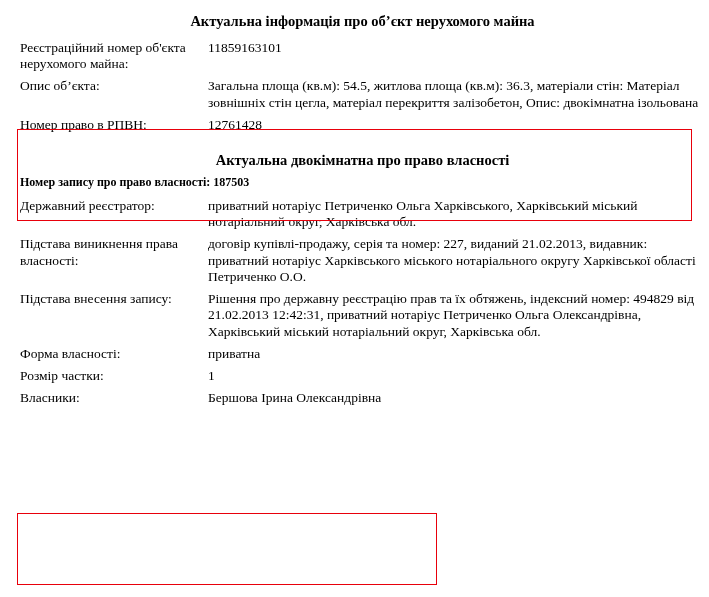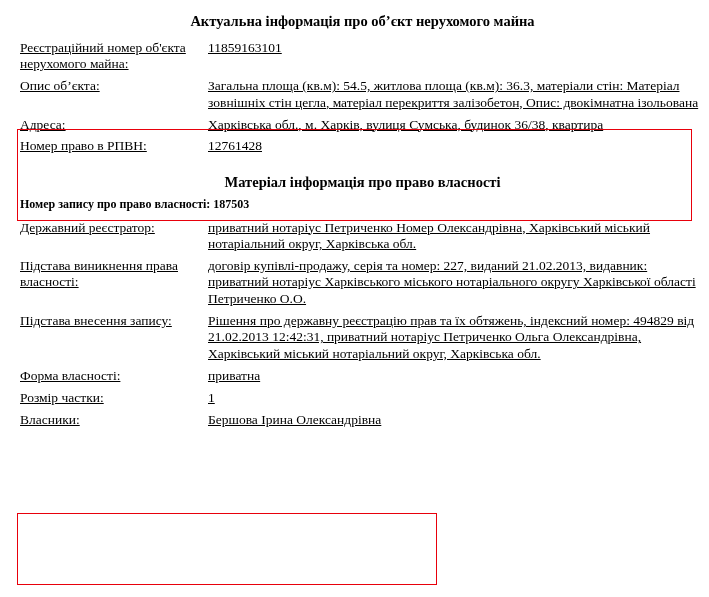--- a/index.html
+++ b/index.html
@@ -37,21 +37,20 @@
     font-weight: bold;
     font-size: 12px;
     margin: 0 0 6px 0;
     padding-left: 0px;
   }
   table.kv {
     border-collapse: collapse;
     width: 100%;
     font-size: 13.5px;
     line-height: 1.22;
-    text-decoration: underline;
   }
   table.kv td {
     vertical-align: top;
     padding: 1.5px 0 4px 0;
   }
   td.k {
     width: 188px;
     padding-right: 6px;
   }
   td.v {
@@ -89,39 +88,35 @@
     <tbody>
       <tr>
         <td class="k">Реєстраційний номер об'єкта нерухомого майна:</td>
         <td class="v">11859163101</td>
       </tr>
       <tr>
         <td class="k">Опис об’єкта:</td>
         <td class="v">Загальна площа (кв.м): 54.5, житлова площа (кв.м): 36.3, матеріали стін: Матеріал зовнішніх стін цегла, матеріал перекриття залізобетон, Опис: двокімнатна ізольована</td>
       </tr>
       <tr>
-        <td class="k">Адреса:</td>
-        <td class="v">Харківська обл., м. Харків, вулиця Сумська, будинок 36/38, квартира</td>
-      </tr>
-      <tr>
         <td class="k">Номер право в РПВН:</td>
         <td class="v">12761428</td>
       </tr>
     </tbody>
   </table>
 
-  <div class="section-title second">Матеріал інформація про право власності</div>
+  <div class="section-title second">Актуальна двокімнатна про право власності</div>
 
   <div class="record-no">Номер запису про право власності: 187503</div>
 
   <table class="kv">
     <tbody>
       <tr>
         <td class="k">Державний реєстратор:</td>
-        <td class="v">приватний нотаріус Петриченко Номер Олександрівна, Харківський міський нотаріальний округ, Харківська обл.</td>
+        <td class="v">приватний нотаріус Петриченко Ольга Харківського, Харківський міський нотаріальний округ, Харківська обл.</td>
       </tr>
       <tr>
         <td class="k">Підстава виникнення права власності:</td>
         <td class="v">договір купівлі-продажу, серія та номер: 227, виданий 21.02.2013, видавник: приватний нотаріус Харківського міського нотаріального округу Харківської області Петриченко О.О.</td>
       </tr>
       <tr>
         <td class="k">Підстава внесення запису:</td>
         <td class="v">Рішення про державну реєстрацію прав та їх обтяжень, індексний номер: 494829 від 21.02.2013 12:42:31, приватний нотаріус Петриченко Ольга Олександрівна, Харківський міський нотаріальний округ, Харківська обл.</td>
       </tr>
       <tr>

